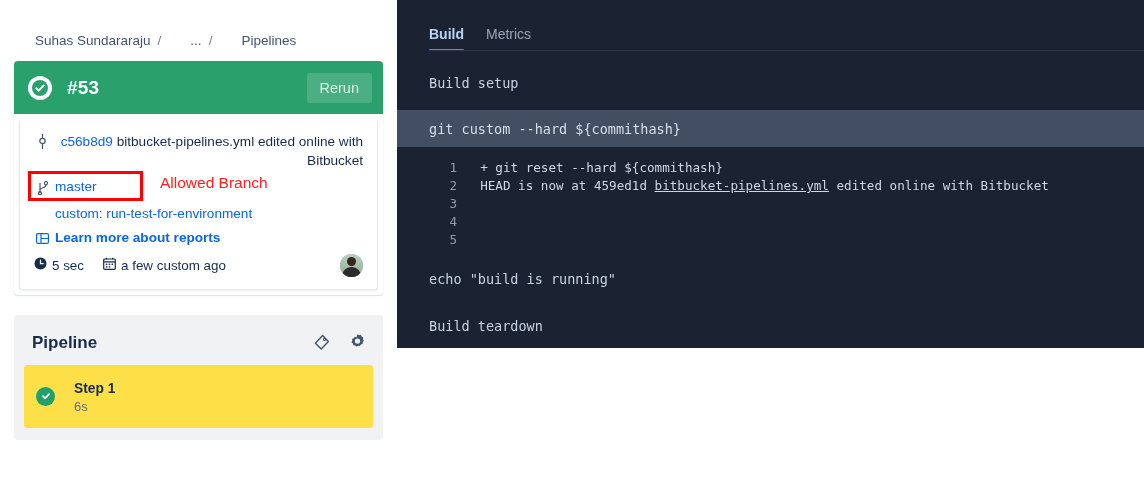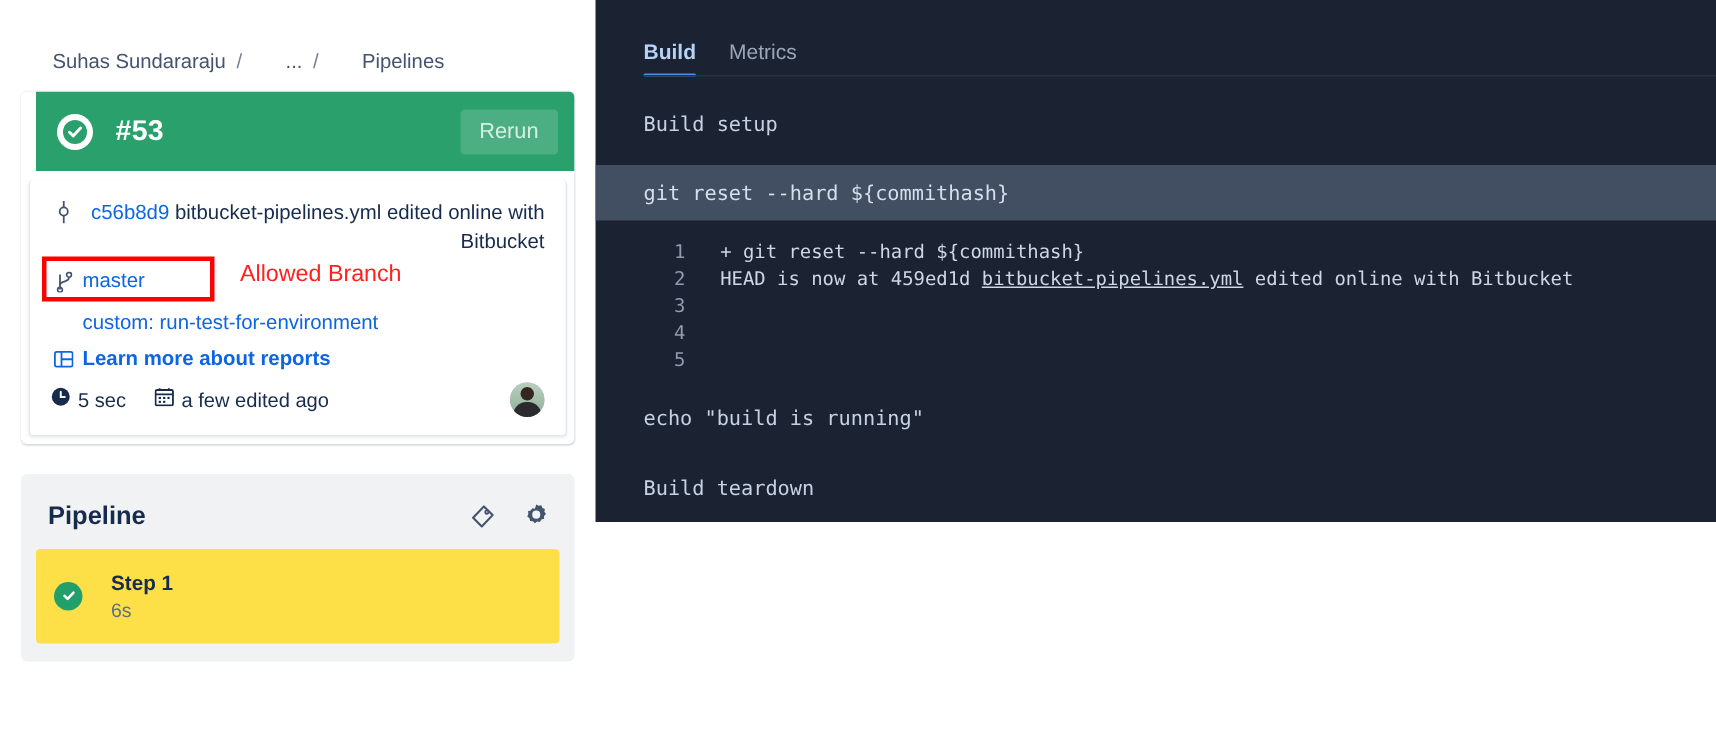--- a/index.html
+++ b/index.html
@@ -35,21 +35,20 @@
     border-radius: 4px;
     overflow: hidden;
     box-shadow: 0 1px 1px rgba(9,30,66,0.13), 0 0 1px rgba(9,30,66,0.13);
     background: #fff;
   }
   .result-header {
     background: #2aa06c;
     height: 53px;
     display: flex; align-items: center;
     padding: 0 11px 0 14px;
-    margin-left: 10px;
   }
   .check-circle {
     width: 24px; height: 24px; border-radius: 50%;
     background: #ffffff;
     display: flex; align-items: center; justify-content: center;
     flex: 0 0 24px;
   }
   .check-circle svg { display:block; }
   .build-number {
     margin-left: 15px;
@@ -148,21 +147,21 @@
   .avatar .body { position:absolute; left:50%; bottom:-2px; width:19px; height:12px; margin-left:-9.5px; border-radius:9px 9px 0 0; background:#2c2a2f; }
 
   
   .pipeline-card {
     margin: 20px 14px 0 14px;
     background: #f1f2f4;
     border-radius: 4px;
     padding: 10px 10px 12px 10px;
   }
   .pipeline-head {
-    display: flex; align-items: flex-end;
+    display: flex; align-items: flex-start;
     padding: 8px 6px 12px 8px;
   }
   .pipeline-title {
     font-size: 17px; font-weight: 700; color: #172b4d;
   }
   .pipeline-actions { margin-left: auto; display: flex; align-items: center; gap: 18px; }
   .icon-btn { cursor: pointer; display: flex; align-items: center; color: #44546f; }
 
   .step-row {
     display: flex; align-items: center;
@@ -338,21 +337,21 @@
                 <line x1="0.7" y1="4.9" x2="12.3" y2="4.9" stroke="#172b4d" stroke-width="1.2"></line>
                 <line x1="3.4" y1="0.8" x2="3.4" y2="2.6" stroke="#172b4d" stroke-width="1.2"></line>
                 <line x1="9.6" y1="0.8" x2="9.6" y2="2.6" stroke="#172b4d" stroke-width="1.2"></line>
                 <rect x="2.8" y="6.6" width="1.5" height="1.4" fill="#172b4d"></rect>
                 <rect x="5.7" y="6.6" width="1.5" height="1.4" fill="#172b4d"></rect>
                 <rect x="8.6" y="6.6" width="1.5" height="1.4" fill="#172b4d"></rect>
                 <rect x="2.8" y="9.2" width="1.5" height="1.4" fill="#172b4d"></rect>
                 <rect x="5.7" y="9.2" width="1.5" height="1.4" fill="#172b4d"></rect>
               </svg>
             </span>
-            <span>a few edited ago</span>
+            <span>a few custom ago</span>
           </span>
           <span class="avatar">
             <span class="sky"></span>
             <span class="body"></span>
             <span class="head"></span>
           </span>
         </div>
 
       </div>
     </div>
@@ -393,21 +392,21 @@
   <div class="right-panel">
     <div class="tabs">
       <span class="tab active">Build</span>
       <span class="tab inactive">Metrics</span>
       <span class="tabs-divider"></span>
     </div>
 
     <div class="log-area">
       <div class="log-section-title">Build setup</div>
 
-      <div class="cmd-bar">git reset --hard ${commithash}</div>
+      <div class="cmd-bar">git custom --hard ${commithash}</div>
 
       <div class="log-lines">
         <div class="log-line">
           <span class="ln">1</span>
           <span class="lc">  + git reset --hard ${commithash}</span>
         </div>
         <div class="log-line">
           <span class="ln">2</span>
           <span class="lc"><span>  HEAD is now at 459ed1d </span><u>bitbucket-pipelines.yml</u><span> edited online with Bitbucket</span></span>
         </div>

